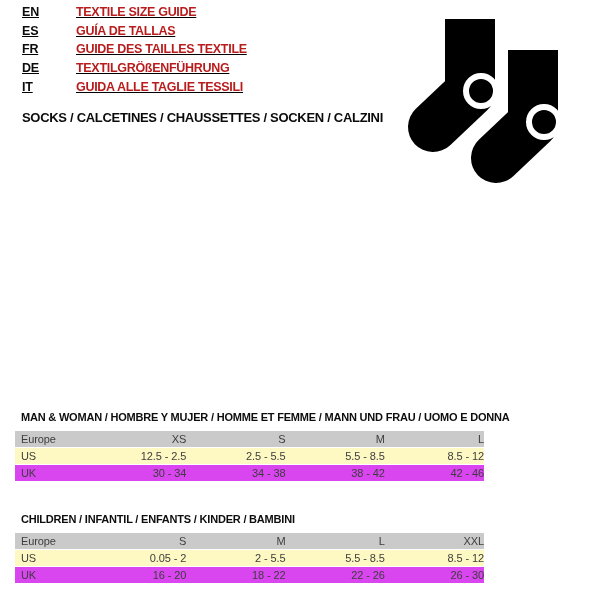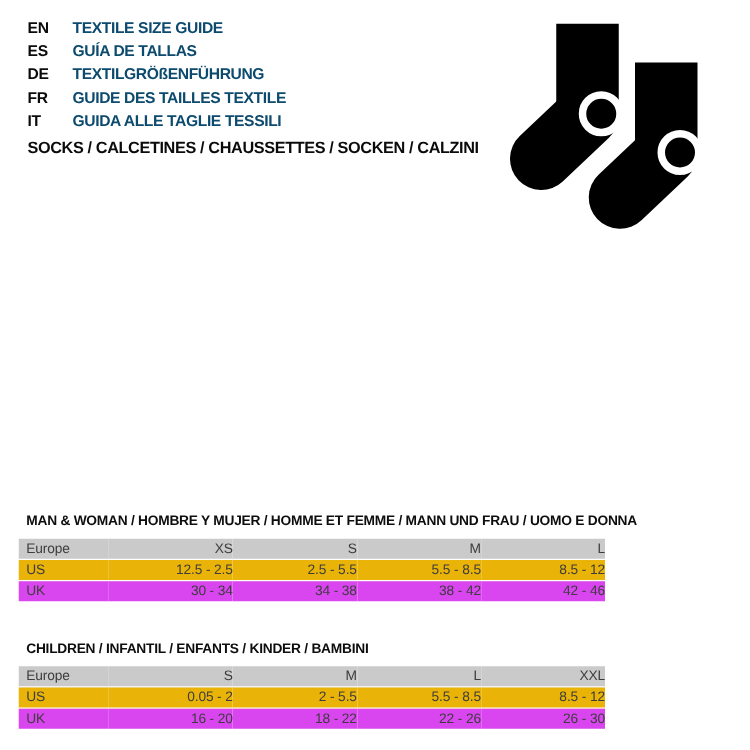--- a/index.html
+++ b/index.html
@@ -2,24 +2,24 @@
 <html><head>
 <meta charset="utf-8">
 <style>
   html,body{margin:0;padding:0;}
   body{
     width:600px;height:600px;position:relative;background:#ffffff;
     font-family:"Liberation Sans", sans-serif;overflow:hidden;
     -webkit-font-smoothing:antialiased;
   }
   
-  .lang-list{position:absolute;left:22px;top:13px;}
+  .lang-list{position:absolute;left:22px;top:3px;text-decoration:underline;}
   .lang-row{display:flex;height:18.6px;align-items:center;}
   .lang-code{width:36px;font-weight:bold;font-size:12.5px;letter-spacing:-0.2px;color:#0b0b0b;}
-  .lang-label{font-weight:bold;font-size:12.5px;letter-spacing:-0.3px;color:#0c4a6e;white-space:nowrap;}
+  .lang-label{font-weight:bold;font-size:12.5px;letter-spacing:-0.3px;color:#b91c1c;white-space:nowrap;margin-left:18px;}
   
   .category-line{
     position:absolute;left:22px;top:110px;font-weight:bold;font-size:13px;
     letter-spacing:-0.3px;color:#0b0b0b;white-space:nowrap;
   }
   
   .socks-svg{position:absolute;left:390px;top:0;}
   
   .size-section{position:absolute;left:15px;width:469px;}
   .section-man-woman{top:411px;}
@@ -33,43 +33,43 @@
     font-size:11px;color:#3d3d3d;
   }
   table.size-table col.c0{width:72px;}
   table.size-table th,table.size-table td{
     height:16px;padding:0;margin:0;font-weight:normal;text-align:right;
     vertical-align:middle;line-height:16px;letter-spacing:-0.1px;
   }
   table.size-table .lbl{text-align:left;padding-left:6px;}
   table.size-table thead tr{background:#cacaca;}
   table.size-table thead th{border-bottom:1px solid #ffffff;}
-  table.size-table tbody tr.row-us{background:#eab308;}
+  table.size-table tbody tr.row-us{background:#fef9c3;}
   table.size-table tbody tr.row-us td{border-bottom:1px solid #ffffff;}
   table.size-table tbody tr.row-uk{background:#d946ef;}
 </style>
 </head>
 <body>
 
 <div class="lang-list">
   <div class="lang-row">
     <span class="lang-code">EN</span>
     <span class="lang-label">TEXTILE SIZE GUIDE</span>
   </div>
   <div class="lang-row">
     <span class="lang-code">ES</span>
     <span class="lang-label">GUÍA DE TALLAS</span>
   </div>
   <div class="lang-row">
+    <span class="lang-code">FR</span>
+    <span class="lang-label">GUIDE DES TAILLES TEXTILE</span>
+  </div>
+  <div class="lang-row">
     <span class="lang-code">DE</span>
     <span class="lang-label">TEXTILGRÖßENFÜHRUNG</span>
-  </div>
-  <div class="lang-row">
-    <span class="lang-code">FR</span>
-    <span class="lang-label">GUIDE DES TAILLES TEXTILE</span>
   </div>
   <div class="lang-row">
     <span class="lang-code">IT</span>
     <span class="lang-label">GUIDA ALLE TAGLIE TESSILI</span>
   </div>
 </div>
 
 <div class="category-line">SOCKS / CALCETINES / CHAUSSETTES / SOCKEN / CALZINI</div>
 
 <svg class="socks-svg" width="195" height="195" viewBox="390 0 195 195" aria-hidden="true">

